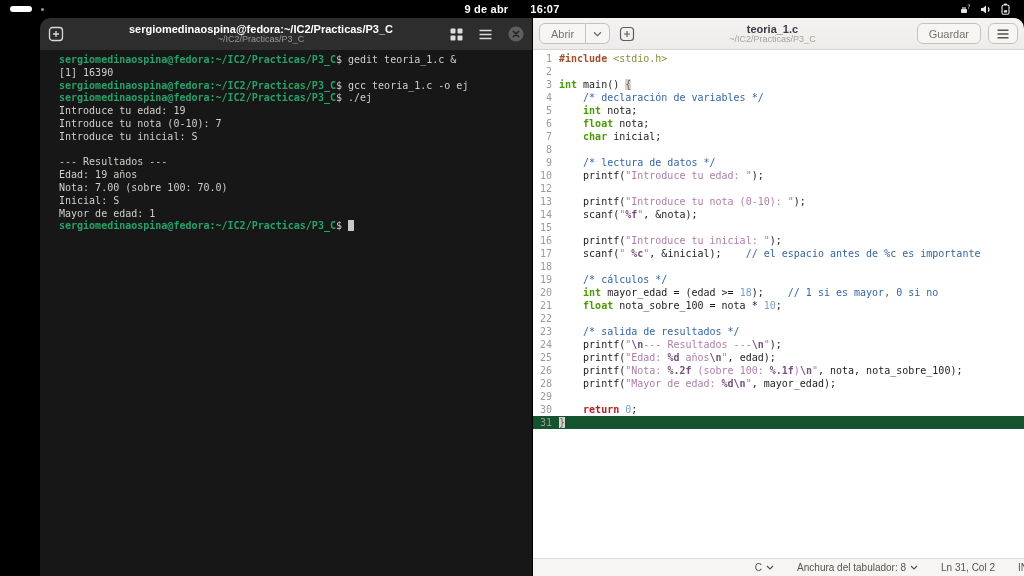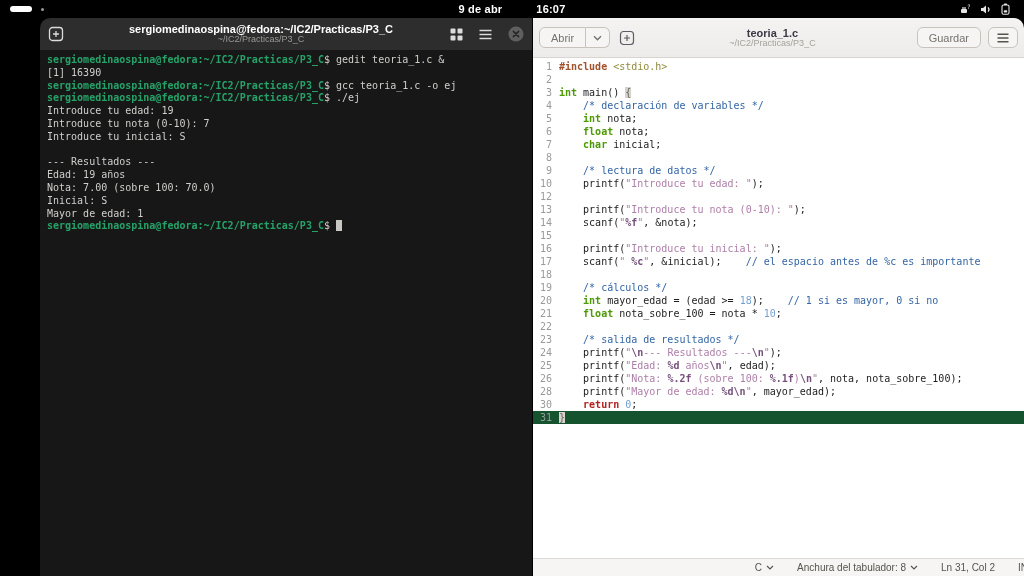--- a/index.html
+++ b/index.html
@@ -7,48 +7,48 @@
               font-family:"Liberation Sans", sans-serif; }
 
   
   .topbar { position:relative; height:18px; background:#000; color:#fff;
             display:flex; align-items:center; }
   .workspaces { display:flex; align-items:center; gap:9px; padding-left:10px; }
   .ws-pill { width:22px; height:6px; border-radius:3px; background:#fff; }
   .ws-dot  { width:3px; height:3px; border-radius:50%; background:#9a9a9a; }
   .clock { position:absolute; left:0; right:0; text-align:center;
            font-size:11px; font-weight:bold; letter-spacing:.2px; }
-  .clock span { margin:0 17px; }
+  .clock span { margin:0 11px; }
   .sysicons { margin-left:auto; display:flex; align-items:center; gap:9px; padding-right:14px; }
 
   
   .windows { display:flex; height:558px;margin-left:40px; }
 
   
   .term-win { width:512px; display:flex; flex-direction:column;
               border-radius:10px 0 0 0; overflow:hidden; }
   .term-header { height:32px; background:#2d2d2d; display:flex; align-items:center;
                  padding:0 8px; position:relative; flex:none; }
   .term-titles { position:absolute; left:60px; right:110px; text-align:center; line-height:1.1; }
   .term-title { color:#fff; font-size:11px; font-weight:bold; white-space:nowrap;
                 overflow:hidden; text-overflow:ellipsis; }
   .term-subtitle { color:#9a9996; font-size:9px; }
   .term-hbtns { margin-left:auto; display:flex; align-items:center; gap:16px; }
   .iconbtn { display:flex; align-items:center; justify-content:center; cursor:default; }
-  .term-body { flex:1; background:var(--c-termbg,#171717); padding:4px 0 0 7px;
+  .term-body { flex:1; background:var(--c-termbg,#171717); padding:4px 0 0 19px;
                font-family:"DejaVu Sans Mono", monospace; font-size:10px; line-height:12.8px;
                white-space:pre; }
   .tk-p { color:var(--c-prompt,#26a269); font-weight:bold; }
   .tk-t { color:var(--c-termtext,#d0cfcc); }
   .tk-c { display:inline-block; width:6px; height:11px; background:#c9c7c4; vertical-align:-2px; }
 
   
   .gedit-win { width:512px; display:flex; flex-direction:column;
                border-radius:0 10px 0 0; overflow:hidden; border-left:1px solid #000; }
-  .gedit-header { height:40px; background:linear-gradient(#f4f3f2,#eeecea);
+  .gedit-header { height:32px; background:linear-gradient(#f4f3f2,#eeecea);
                   border-bottom:1px solid #d8d4d0; display:flex; align-items:center;
                   padding:0 6px; position:relative; flex:none; }
   .btn { height:21px; border:1px solid #c8c2bc; background:#f6f5f4; color:#77726d;
          font-size:11px; display:flex; align-items:center; padding:0 11px;
          border-radius:6px; cursor:default; font-family:"Liberation Sans",sans-serif; }
   .split { display:flex; }
   .split .btn.left { border-radius:6px 0 0 6px; }
   .split .btn.right { border-radius:0 6px 6px 0; border-left:none; padding:0 7px; }
   .flatbtn { margin-left:9px; background:none; border:none; display:flex; align-items:center; }
   .gedit-titles { position:absolute; left:140px; right:152px; text-align:center; line-height:1.1; }
@@ -284,20 +284,24 @@
         </div>
         <div class="crow">
           <span class="ln">26</span>
           <span class="ctext"><span class="ck-t">    printf(</span><span class="ck-str">"Nota: </span><span class="ck-esc">%.2f</span><span class="ck-str"> (sobre 100: </span><span class="ck-esc">%.1f</span><span class="ck-str">)</span><span class="ck-esc">\n</span><span class="ck-str">"</span><span class="ck-t">, nota, nota_sobre_100);</span></span>
         </div>
         <div class="crow">
           <span class="ln">28</span>
           <span class="ctext"><span class="ck-t">    printf(</span><span class="ck-str">"Mayor de edad: </span><span class="ck-esc">%d</span><span class="ck-esc">\n</span><span class="ck-str">"</span><span class="ck-t">, mayor_edad);</span></span>
         </div>
         <div class="crow">
+          <span class="ln">29</span>
+          <span class="ctext"></span>
+        </div>
+        <div class="crow">
           <span class="ln">30</span>
           <span class="ctext"><span class="ck-t">    </span><span class="ck-ret">return</span><span class="ck-t"> </span><span class="ck-num">0</span><span class="ck-t">;</span></span>
         </div>
         <div class="crow current">
           <span class="ln">31</span>
           <span class="ctext"><span class="ck-brace">}</span></span>
         </div>
       </div>
 
     <div class="statusbar">

